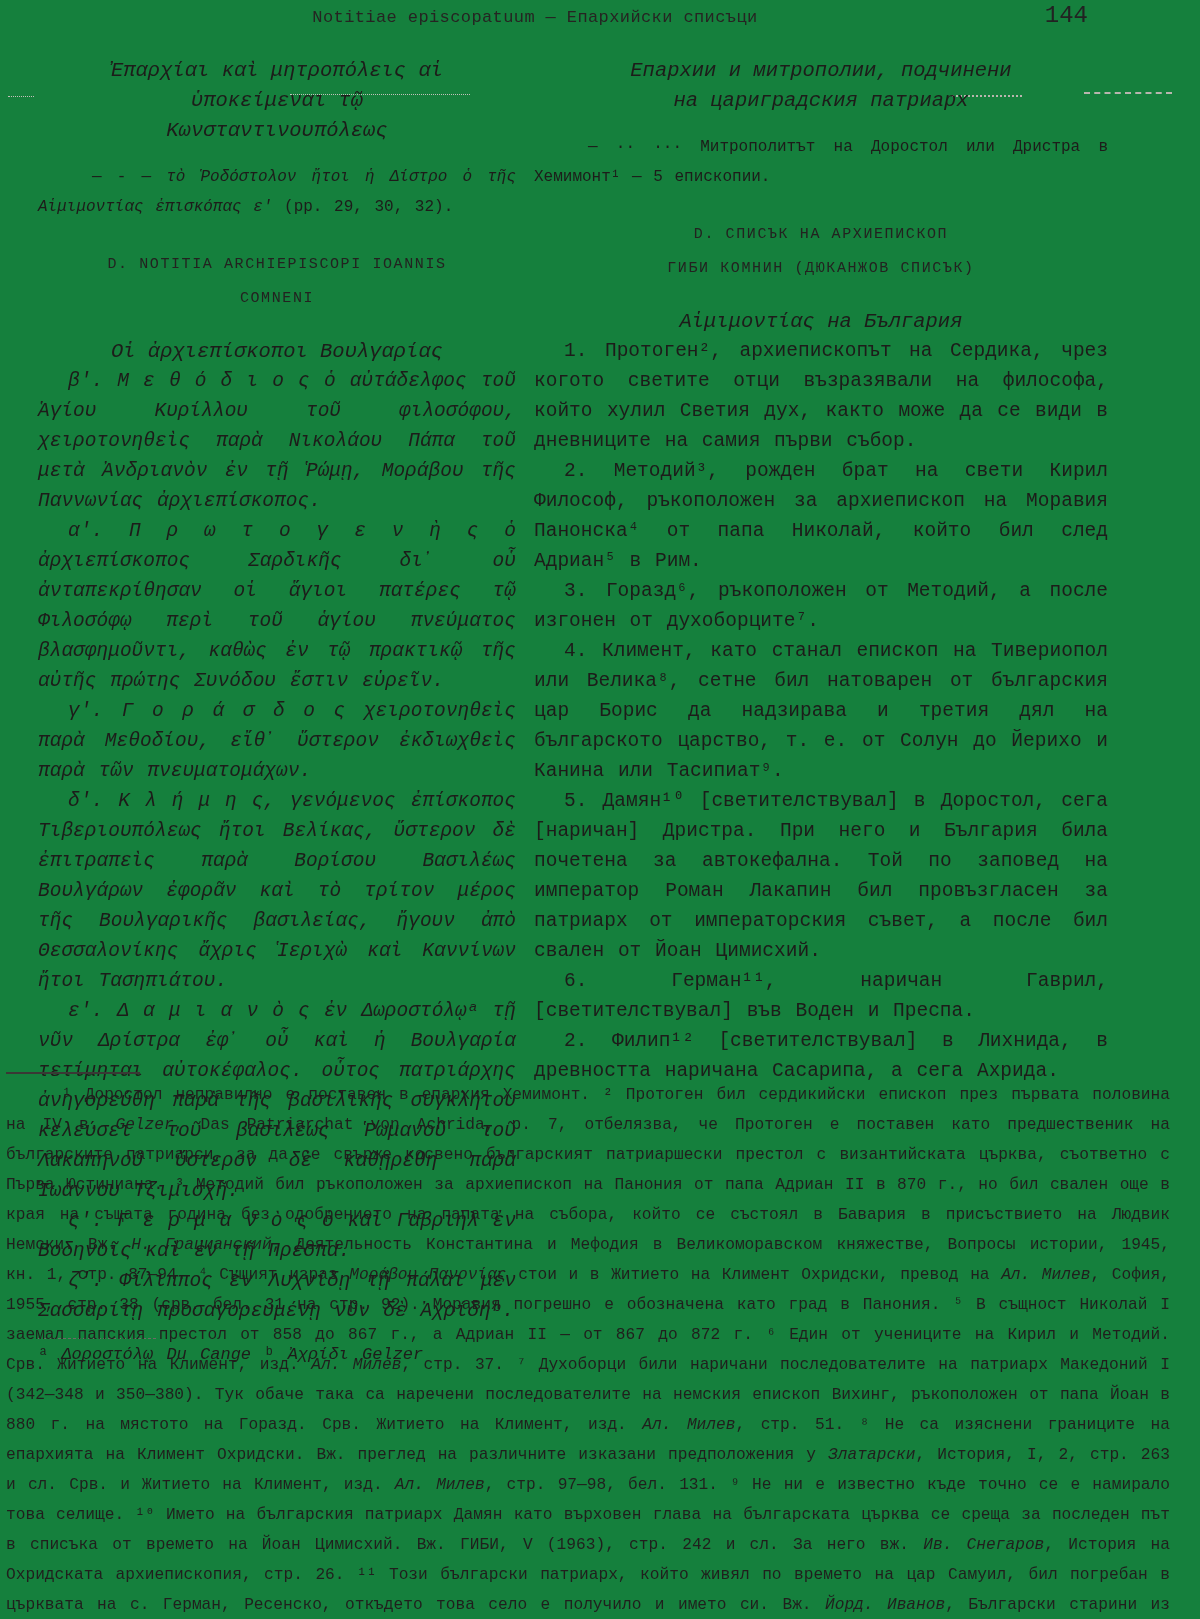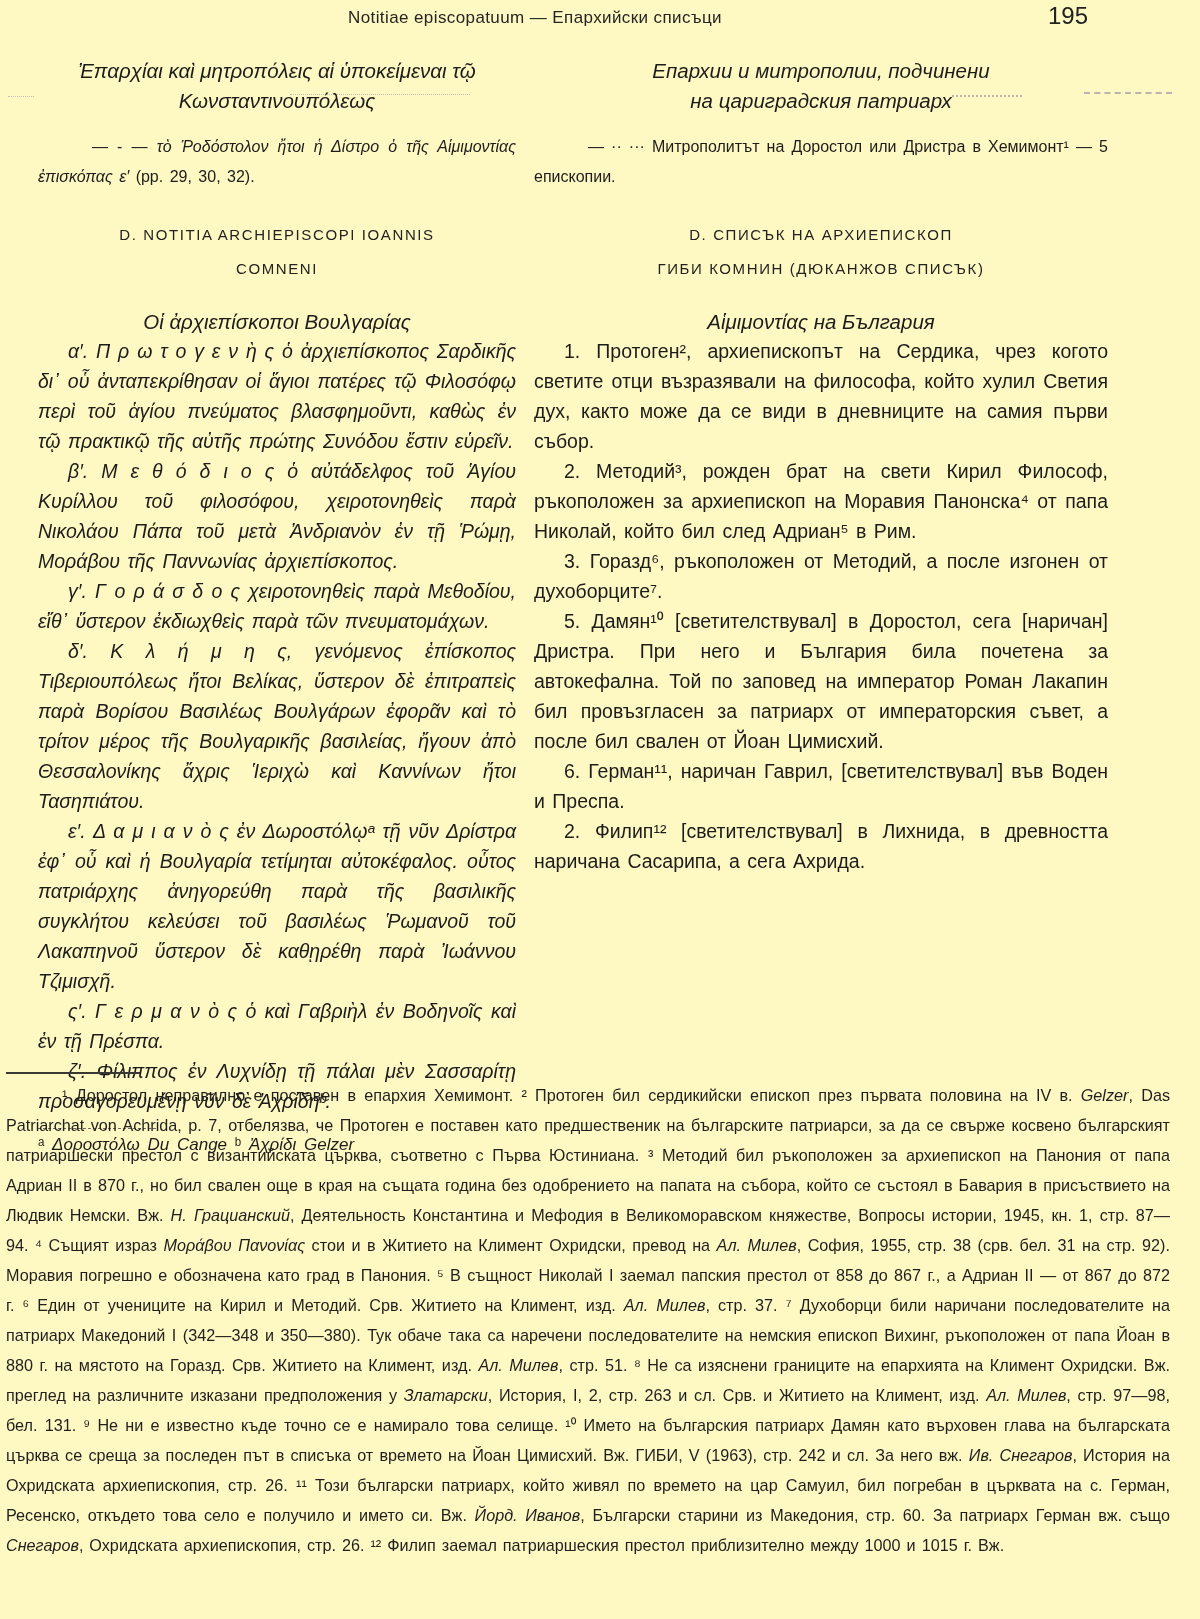--- a/index.html
+++ b/index.html
@@ -1,22 +1,22 @@
 <!DOCTYPE html>
 <html><head>
 <meta charset="utf-8">
 <style>
   html,body{margin:0;padding:0;background:#e8e6e2;}
   .page{
     position:relative;
     width:1200px;height:1619px;
     margin:0 auto;
-    background:#fef9c3;
+    background:#15803d;
     color:#1d1c1a;
-    font-family:Liberation Sans, sans-serif;
+    font-family:Liberation Mono, monospace;
     overflow:hidden;
   }
   
   .running-title{
     position:absolute;top:8px;left:0;right:130px;
     text-align:center;font-size:17px;letter-spacing:.4px;color:#262422;
   }
   .page-number{
     position:absolute;top:2px;right:112px;
     font-size:24px;color:#222;
@@ -74,57 +74,58 @@
     margin:0;font-size:16.2px;line-height:30px;
     text-align:justify;text-indent:56px;word-spacing:1.5px;color:#201f1d;
   }
 </style>
 </head>
 <body>
 
 <div class="page">
 
   <div class="running-title">Notitiae episcopatuum — Епархийски списъци</div>
-  <div class="page-number">195</div>
+  <div class="page-number">144</div>
 
   <div class="artifact a1"></div>
   <div class="artifact a2"></div>
   <div class="artifact a3"></div>
   <div class="artifact a4"></div>
 
   <div class="columns">
 
     <div class="col-left">
       <p class="col-heading">Ἐπαρχίαι καὶ μητροπόλεις αἱ ὑποκείμεναι τῷ
 Κωνσταντινουπόλεως</p>
       <p class="intro rich"><span>— - — </span><span class="it">τὸ Ῥοδόστολον ἤτοι ἡ Δίστρο ὁ τῆς Αἱμιμοντίας ἐπισκόπας ε′ </span><span>(pp. 29, 30, 32).</span></p>
       <p class="section-heading">D. NOTITIA ARCHIEPISCOPI IOANNIS
 COMNENI</p>
       <p class="subheading">Οἱ ἀρχιεπίσκοποι Βουλγαρίας</p>
+      <p class="body-para gpara">β′. Μ ε θ ό δ ι ο ς  ὁ αὐτάδελφος τοῦ Ἁγίου Κυρίλλου τοῦ φιλοσόφου, χειροτονηθεὶς παρὰ Νικολάου Πάπα τοῦ μετὰ Ἀνδριανὸν ἐν τῇ Ῥώμῃ, Μοράβου τῆς Παννωνίας ἀρχιεπίσκοπος.</p>
       <p class="body-para gpara first">α′. Π ρ ω τ ο γ ε ν ὴ ς  ὁ ἀρχιεπίσκοπος Σαρδικῆς δι᾽ οὗ ἀνταπεκρίθησαν οἱ ἅγιοι πατέρες τῷ Φιλοσόφῳ περὶ τοῦ ἁγίου πνεύματος βλασφημοῦντι, καθὼς ἐν τῷ πρακτικῷ τῆς αὐτῆς πρώτης Συνόδου ἔστιν εὑρεῖν.</p>
-      <p class="body-para gpara">β′. Μ ε θ ό δ ι ο ς  ὁ αὐτάδελφος τοῦ Ἁγίου Κυρίλλου τοῦ φιλοσόφου, χειροτονηθεὶς παρὰ Νικολάου Πάπα τοῦ μετὰ Ἀνδριανὸν ἐν τῇ Ῥώμῃ, Μοράβου τῆς Παννωνίας ἀρχιεπίσκοπος.</p>
       <p class="body-para gpara">γ′. Γ ο ρ ά σ δ ο ς  χειροτονηθεὶς παρὰ Μεθοδίου, εἴθ᾽ ὕστερον ἐκδιωχθεὶς παρὰ τῶν πνευματομάχων.</p>
       <p class="body-para gpara">δ′. Κ λ ή μ η ς,  γενόμενος ἐπίσκοπος Τιβεριουπόλεως ἤτοι Βελίκας, ὕστερον δὲ ἐπιτραπεὶς παρὰ Βορίσου Βασιλέως Βουλγάρων ἐφορᾶν καὶ τὸ τρίτον μέρος τῆς Βουλγαρικῆς βασιλείας, ἤγουν ἀπὸ Θεσσαλονίκης ἄχρις Ἱεριχὼ καὶ Καννίνων ἤτοι Τασηπιάτου.</p>
       <p class="body-para gpara space-above">ε′. Δ α μ ι α ν ὸ ς  ἐν Δωροστόλῳᵃ τῇ νῦν Δρίστρα ἐφ᾽ οὗ καὶ ἡ Βουλγαρία τετίμηται αὐτοκέφαλος. οὗτος πατριάρχης ἀνηγορεύθη παρὰ τῆς βασιλικῆς συγκλήτου κελεύσει τοῦ βασιλέως Ῥωμανοῦ τοῦ Λακαπηνοῦ ὕστερον δὲ καθῃρέθη παρὰ Ἰωάννου Τζιμισχῆ.</p>
       <p class="body-para gpara space-above">ς′. Γ ε ρ μ α ν ὸ ς  ὁ καὶ Γαβριὴλ ἐν Βοδηνοῖς καὶ ἐν τῇ Πρέσπα.</p>
       <p class="body-para gpara">ζ′. Φίλιππος ἐν Λυχνίδῃ τῇ πάλαι μὲν Σασσαρίτῃ προσαγορευμένῃ νῦν δὲ Ἀχρίδηᵇ.</p>
       <div class="app-rule"></div>
       <p class="apparatus rich"><span>ᵃ </span><span class="it">Δοροστόλῳ Du Cange</span><span>   ᵇ </span><span class="it">Ἀχρίδι Gelzer</span></p>
     </div>
 
     <div class="col-right">
       <p class="col-heading">Епархии и митрополии, подчинени
 на цариградския патриарх</p>
       <p class="intro">— ·· ··· Митрополитът на Доростол или Дристра в Хемимонт¹ — 5 епископии.</p>
       <p class="section-heading">D. СПИСЪК НА АРХИЕПИСКОП
 ГИБИ КОМНИН (ДЮКАНЖОВ СПИСЪК)</p>
       <p class="subheading">Αἱμιμοντίας на България</p>
       <p class="body-para first">1. Протоген², архиепископът на Сердика, чрез когото светите отци възразявали на философа, който хулил Светия дух, както може да се види в дневниците на самия първи събор.</p>
       <p class="body-para">2. Методий³, рожден брат на свети Кирил Философ, ръкоположен за архиепископ на Моравия Панонска⁴ от папа Николай, който бил след Адриан⁵ в Рим.</p>
       <p class="body-para">3. Горазд⁶, ръкоположен от Методий, а после изгонен от духоборците⁷.</p>
+      <p class="body-para">4. Климент, като станал епископ на Тивериопол или Велика⁸, сетне бил натоварен от българския цар Борис да надзирава и третия дял на българското царство, т. е. от Солун до Йерихо и Канина или Тасипиат⁹.</p>
       <p class="body-para space-above">5. Дамян¹⁰ [светителствувал] в Доростол, сега [наричан] Дристра. При него и България била почетена за автокефална. Той по заповед на император Роман Лакапин бил провъзгласен за патриарх от императорския съвет, а после бил свален от Йоан Цимисхий.</p>
       <p class="body-para">6. Герман¹¹, наричан Гаврил, [светителствувал] във Воден и Преспа.</p>
       <p class="body-para">2. Филип¹² [светителствувал] в Лихнида, в древността наричана Сасарипа, а сега Ахрида.</p>
     </div>
 
   </div>
 
   <div class="footnotes">
     <div class="fn-rule"></div>
     <p class="fn-text rich"><span>¹ Доростол неправилно е поставен в епархия Хемимонт.   ² Протоген бил сердикийски епископ през първата половина на IV в. </span><span class="it">Gelzer</span><span>, Das Patriarchat von Achrida, p. 7, отбелязва, че Протоген е поставен като предшественик на българските патриарси, за да се свърже косвено българският патриаршески престол с византийската църква, съответно с Първа Юстиниана.   ³ Методий бил ръкоположен за архиепископ на Панония от папа Адриан II в 870 г., но бил свален още в края на същата година без одобрението на папата на събора, който се състоял в Бавария в присъствието на Людвик Немски. Вж. </span><span class="it">Н. Грацианский</span><span>, Деятельность Константина и Мефодия в Великоморавском княжестве, Вопросы истории, 1945, кн. 1, стр. 87—94.   ⁴ Същият израз </span><span class="it">Μοράβου Πανονίας</span><span> стои и в Житието на Климент Охридски, превод на </span><span class="it">Ал. Милев</span><span>, София, 1955, стр. 38 (срв. бел. 31 на стр. 92). Моравия погрешно е обозначена като град в Панония.   ⁵ В същност Николай I заемал папския престол от 858 до 867 г., а Адриан II — от 867 до 872 г. ⁶ Един от учениците на Кирил и Методий. Срв. Житието на Климент, изд. </span><span class="it">Ал. Милев</span><span>, стр. 37.   ⁷ Духоборци били наричани последователите на патриарх Македоний I (342—348 и 350—380). Тук обаче така са наречени последователите на немския епископ Вихинг, ръкоположен от папа Йоан в 880 г. на мястото на Горазд. Срв. Житието на Климент, изд. </span><span class="it">Ал. Милев</span><span>, стр. 51.   ⁸ Не са изяснени границите на епархията на Климент Охридски. Вж. преглед на различните изказани предположения у </span><span class="it">Златарски</span><span>, История, I, 2, стр. 263 и сл. Срв. и Житието на Климент, изд. </span><span class="it">Ал. Милев</span><span>, стр. 97—98, бел. 131.   ⁹ Не ни е известно къде точно се е намирало това селище.   ¹⁰ Името на българския патриарх Дамян като върховен глава на българската църква се среща за последен път в списъка от времето на Йоан Цимисхий. Вж. ГИБИ, V (1963), стр. 242 и сл. За него вж. </span><span class="it">Ив. Снегаров</span><span>, История на Охридската архиепископия, стр. 26. ¹¹ Този български патриарх, който живял по времето на цар Самуил, бил погребан в църквата на с. Герман, Ресенско, откъдето това село е получило и името си. Вж. </span><span class="it">Йорд. Иванов</span><span>, Български старини из Македония, стр. 60. За патриарх Герман вж. също </span><span class="it">Снегаров</span><span>, Охридската архиепископия, стр. 26.   ¹² Филип заемал патриаршеския престол приблизително между 1000 и 1015 г. Вж. </span></p>

